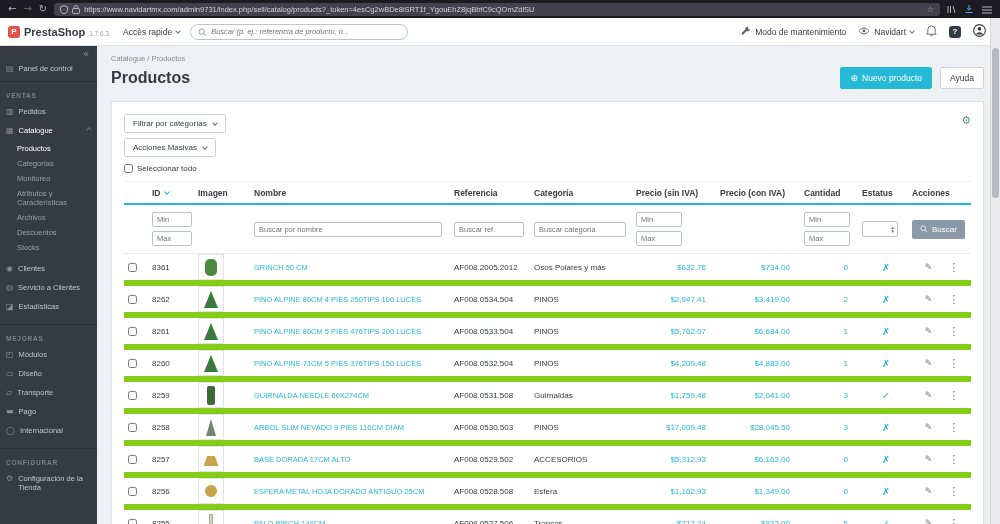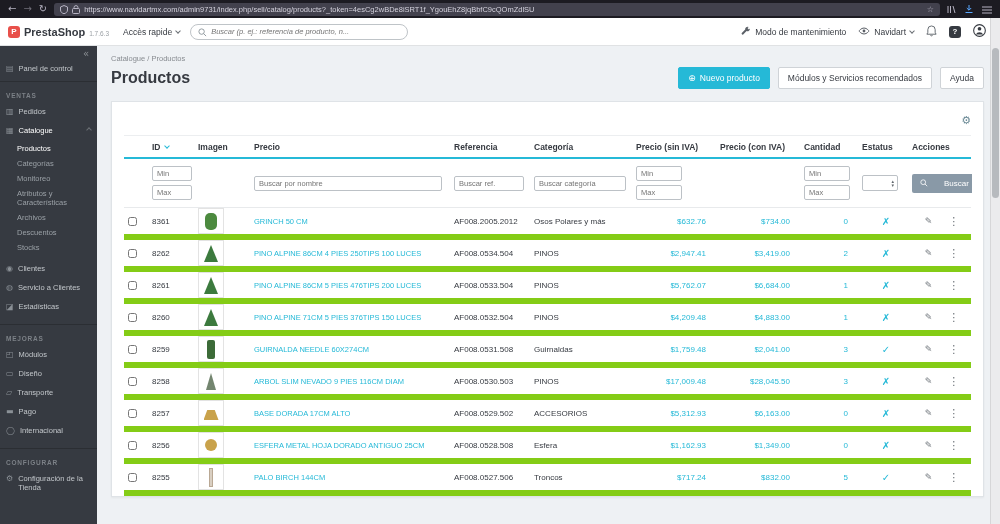--- a/index.html
+++ b/index.html
@@ -74,21 +74,21 @@
   .thead .c { font-size:8.5px; font-weight:bold; }
   .sortchev { width:4px; height:4px; border-right:1.5px solid #25b9d7; border-bottom:1.5px solid #25b9d7; transform:rotate(45deg); margin-left:4px; margin-top:-2px; }
   .filter-row { padding:7px 0; border-bottom:1px solid #e8eaec; }
   .filter-row .c { align-items:flex-start; }
   .stack { display:flex; flex-direction:column; gap:4px; }
   .f-in { height:15px; border:1px solid #bcc1c6; border-radius:2px; font-size:7.5px; color:#555; padding:0 4px; outline:none; font-family:inherit; width:100%; }
   .f-in.tiny { width:40px; }
   .f-in.mid { width:46px; }
   .sel { width:36px; height:16px; border:1px solid #bcc1c6; border-radius:2px; display:flex; align-items:center; justify-content:flex-end; padding-right:3px; }
   .updn { font-size:5px; line-height:4px; color:#60666c; text-align:center; }
-  .btn-search { background:#8999a7; color:#fff; border:none; font-size:8px; border-radius:2px; padding:5px 8px; display:flex; align-items:center; gap:16px; font-family:inherit; }
+  .btn-search { background:#8999a7; color:#fff; border:none; font-size:8px; border-radius:2px; padding:5px 8px; display:flex; align-items:center; gap:4px; font-family:inherit; }
 
   .trow { border-bottom:6px solid #84cc16; height:32px; }
   .trow input[type=checkbox] { width:9px; height:9px; margin-left:2px; }
   .thumb { width:26px; height:26px; border:1px solid #e3e3e3; background:#fff; display:flex; justify-content:center; overflow:hidden; }
   .plink { color:#25b9d7; font-size:7.5px; text-decoration:none; }
   .status-ico { font-size:10px; font-weight:bold; color:#25b9d7; font-family:"DejaVu Sans",sans-serif; }
   .actions { gap:16px; justify-content:center; }
   .act { font-size:9px; color:#6f757b; font-family:"DejaVu Sans",sans-serif; }
   .act.kebab { font-size:11px; }
 
@@ -264,41 +264,52 @@
       <span>Catalogue</span> <span>/</span> <span>Productos</span>
     </div>
     <div class="title-row">
       <h1 class="page-title">Productos</h1>
       <div class="title-buttons">
         <button class="btn btn-primary">
           <span class="plus-ico ico">⊕</span>
           <span>Nuevo producto</span>
         </button>
         <button class="btn btn-outline">
-            <span>Módulos y Servicios recomendados</span>
-          </button>
-        <button class="btn btn-outline">
             <span>Ayuda</span>
           </button>
       </div>
     </div>
 
     <div class="card">
       <div class="card-top">
+        <div class="left-controls">
+          <button class="btn btn-outline btn-sm">
+            <span>Filtrar por categorías</span>
+              <span class="chev"></span>
+          </button>
+          <button class="btn btn-outline btn-sm">
+            <span>Acciones Masivas</span>
+              <span class="chev"></span>
+          </button>
+          <label class="select-all">
+            <input type="checkbox" style="">
+            <span>Seleccionar todo</span>
+          </label>
+        </div>
         <span class="gear ico">⚙</span>
       </div>
 
       <div class="grid-row thead">
         <div class="c"></div>
         <div class="c">
             <span>ID</span>
             <span class="sortchev"></span>
           </div>
         <div class="c">Imagen</div>
-        <div class="c">Precio</div>
+        <div class="c">Nombre</div>
         <div class="c">Referencia</div>
         <div class="c">Categoría</div>
         <div class="c">Precio (sin IVA)</div>
         <div class="c">Precio (con IVA)</div>
         <div class="c">Cantidad</div>
         <div class="c">Estatus</div>
         <div class="c">Acciones</div>
       </div>
 
       <div class="grid-row filter-row">

